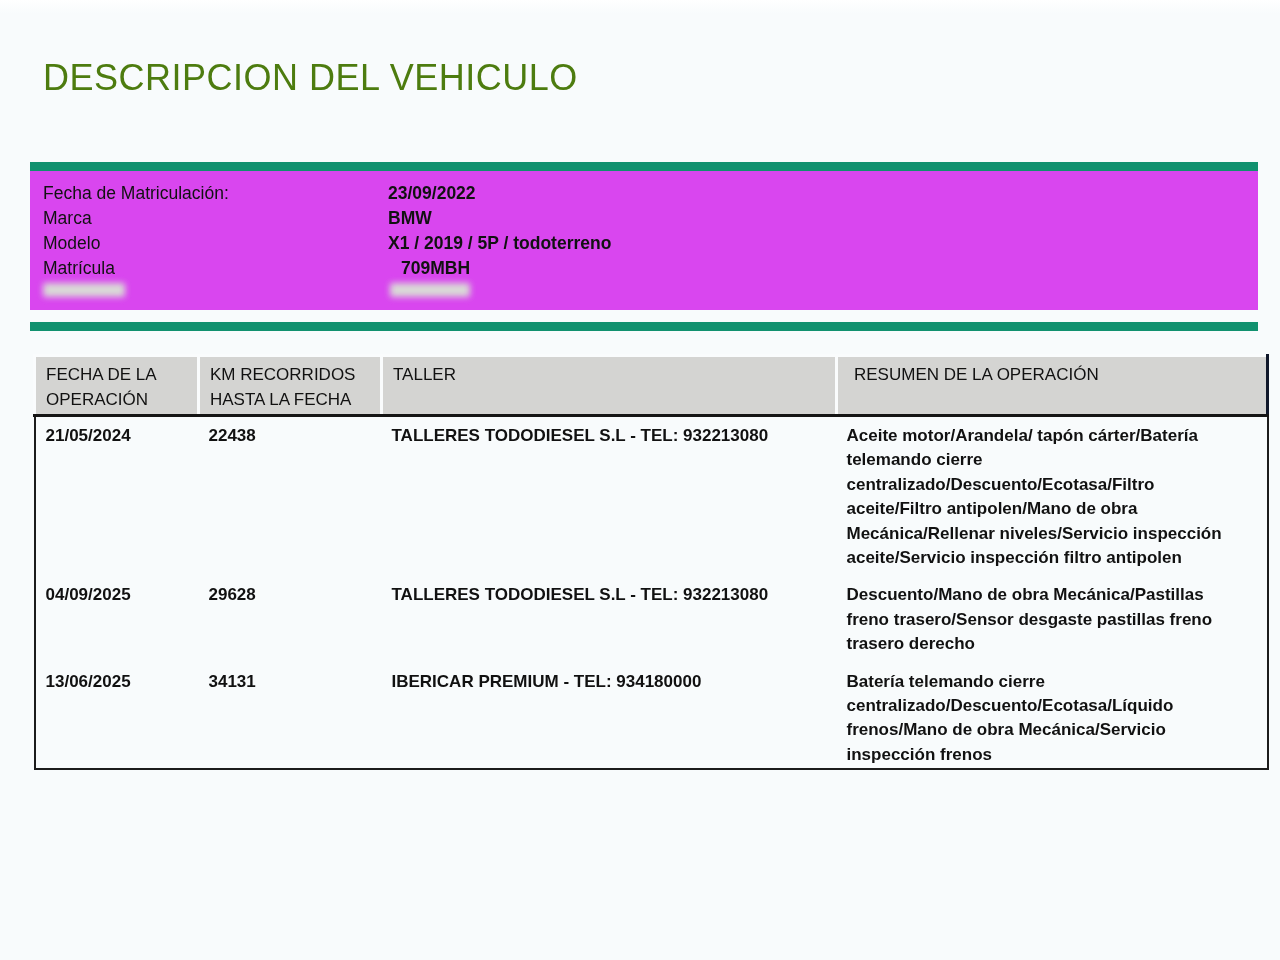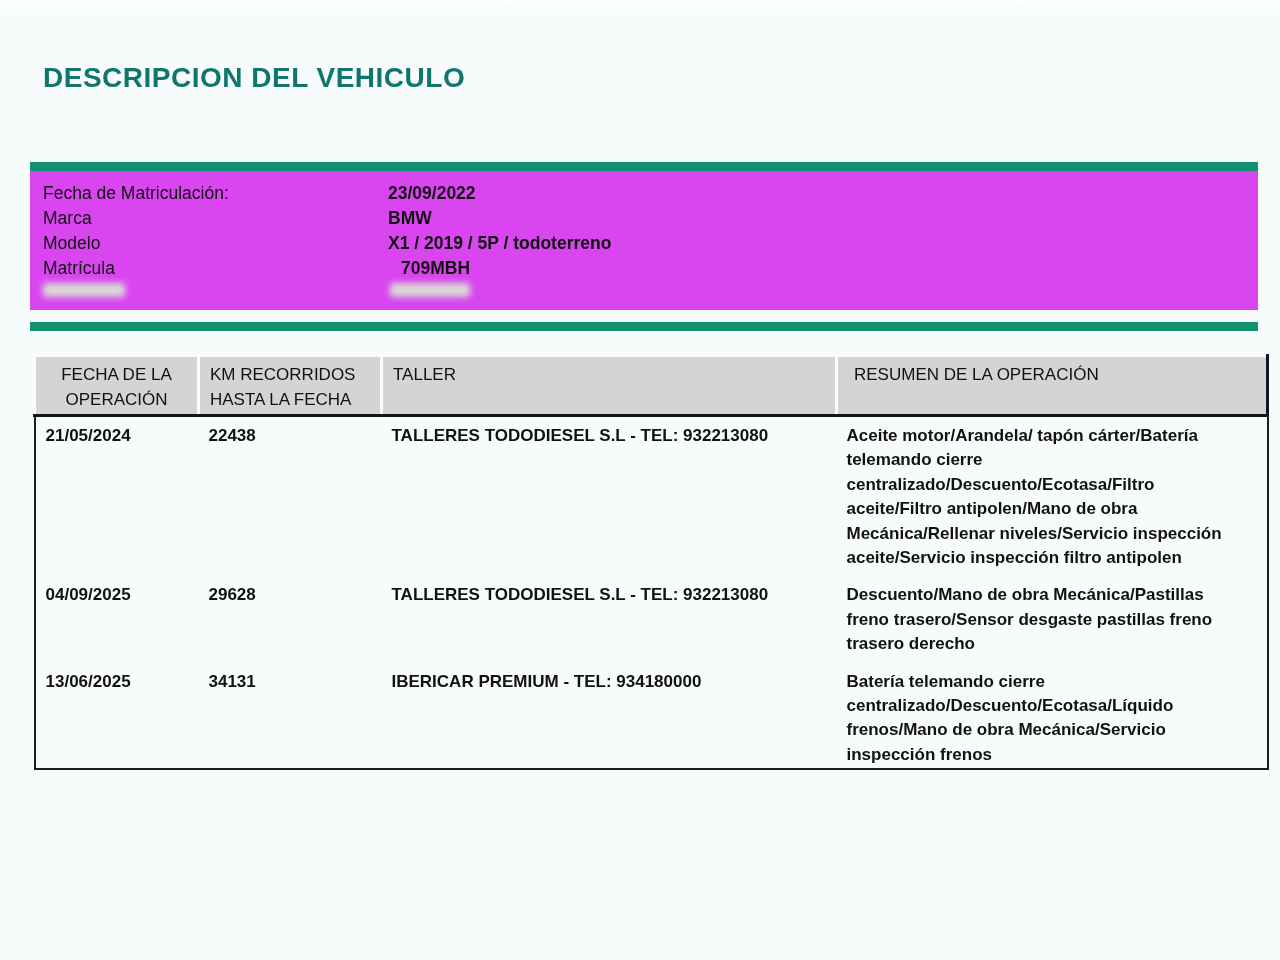--- a/index.html
+++ b/index.html
@@ -13,24 +13,24 @@
     font-family: "Liberation Sans", sans-serif;
     color: #111;
     overflow: hidden;
   }
   .page { width: 1280px; }
 
   
   .page-title {
     margin: 0;
     padding: 56px 0 0 43px;
-    font-size: 28px;
-    font-weight: 700;
+    font-size: 36px;
+    font-weight: 400;
     line-height: 44px;
-    color: #0f766e;
+    color: #4d7c0f;
     letter-spacing: 0.5px;
   }
 
   
   .green-bar {
     width: 1228px;
     height: 9px;
     margin-left: 30px;
     background: #11916F;
   }
@@ -102,21 +102,21 @@
     background: #D4D4D2;
     font-weight: 400;
     text-align: left;
     vertical-align: top;
     padding: 6px 10px 2px 10px;
     line-height: 24.5px;
     border-bottom: 3px solid #151515;
     border-top: 3px solid #fafcfd;
   }
   .ops-table th + th { border-left: 3px solid #fafcfd; }
-  .ops-table th:first-child { border-left: 3px solid #fafcfd; text-align: center; }
+  .ops-table th:first-child { border-left: 3px solid #fafcfd; }
   .ops-table th:last-child { border-right: 3px solid #0f172a; padding-left: 16px; }
 
   .ops-table td {
     vertical-align: top;
     text-align: left;
     padding: 7px 10px 1px 10px;
     font-weight: 700;
     line-height: 24.4px;
   }
   .ops-table td.col-taller  { padding-right: 40px; }

